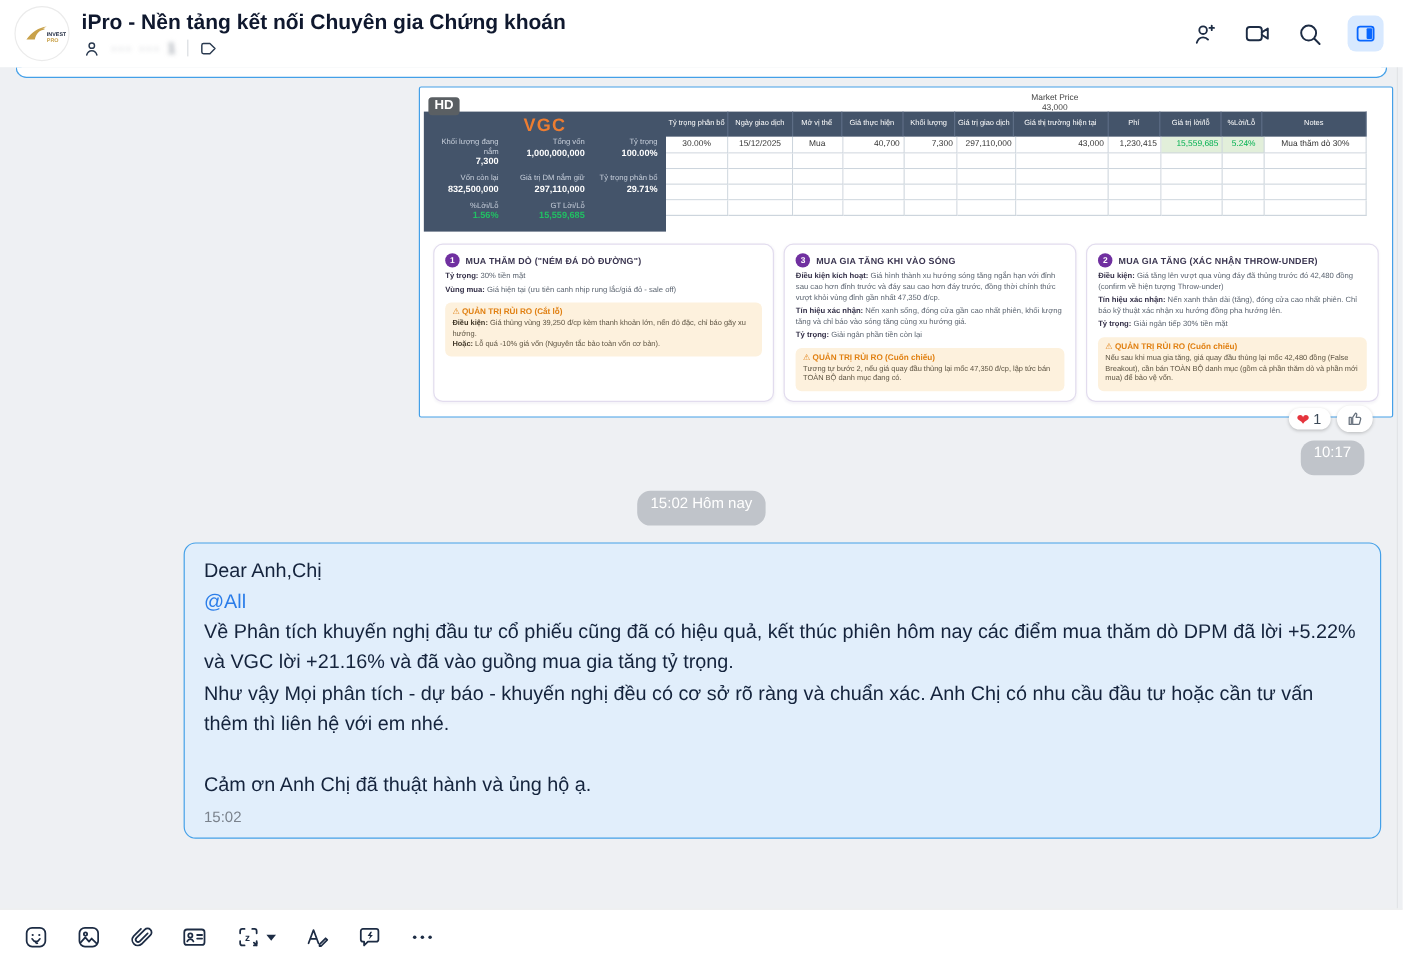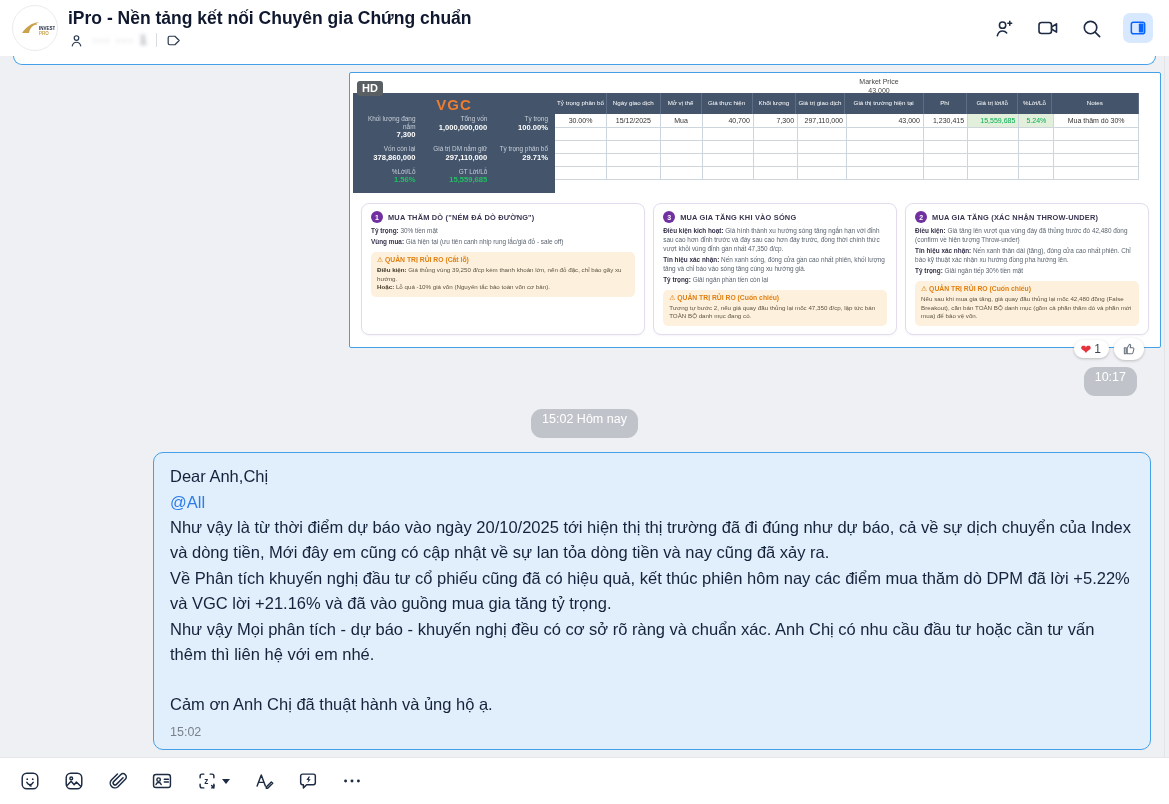--- a/index.html
+++ b/index.html
@@ -111,21 +111,21 @@
   <div class="header">
     <div class="avatar">
       <svg width="40" height="40" viewBox="0 0 40 40">
         <path d="M7 25c5-7 10-10 17-11-6 3-9 6-10 11h-7z" fill="#c9a24b"></path>
         <path d="M9 24c4-5 8-7 13-8" stroke="#c9a24b" stroke-width="1" fill="none"></path>
         <text x="24" y="22" font-size="4.5" fill="#18233a" font-weight="bold">INVESTOR</text>
         <text x="24" y="27" font-size="4.5" fill="#c9a24b" font-weight="bold">PRO</text>
       </svg>
     </div>
     <div class="head-info">
-      <div class="title">iPro - Nền tảng kết nối Chuyên gia Chứng chuẩn</div>
+      <div class="title">iPro - Nền tảng kết nối Chuyên gia Chứng khoán</div>
       <div class="subrow">
         <span class="hbtn">
           <svg width="17" height="17" viewBox="0 0 24 24" fill="none" stroke="#2a3a50" stroke-width="1.7" stroke-linecap="round" stroke-linejoin="round">
             <circle cx="12" cy="8.5" r="3.2"></circle>
               <path d="M6 19.5c1-3.4 3.4-5 6-5s5 1.6 6 5"></path>
           </svg>
         </span>
         <span class="members">··· ··· 1</span>
         <span class="vdiv"></span>
         <span class="hbtn">
@@ -187,21 +187,21 @@
                   <div class="pcell">
                     <div class="plabel">Tổng vốn</div>
                     <div class="pvalue">1,000,000,000</div>
                   </div>
                   <div class="pcell">
                     <div class="plabel">Tỷ trọng</div>
                     <div class="pvalue">100.00%</div>
                   </div>
                   <div class="pcell">
                     <div class="plabel">Vốn còn lại</div>
-                    <div class="pvalue">378,860,000</div>
+                    <div class="pvalue">832,500,000</div>
                   </div>
                   <div class="pcell">
                     <div class="plabel">Giá trị DM nắm giữ</div>
                     <div class="pvalue">297,110,000</div>
                   </div>
                   <div class="pcell">
                     <div class="plabel">Tỷ trọng phân bổ</div>
                     <div class="pvalue">29.71%</div>
                   </div>
                   <div class="pcell">
@@ -351,21 +351,20 @@
         </div>
       </div>
       <div class="pill time-right">10:17</div>
     </div>
 
     <div class="pill divider">15:02 Hôm nay</div>
 
     <div class="text-bubble">
       <div>Dear Anh,Chị</div>
       <div class="mention">@All</div>
-      <div>Như vậy là từ thời điểm dự báo vào ngày 20/10/2025 tới hiện thị thị trường đã đi đúng như dự báo, cả về sự dịch chuyển của Index và dòng tiền, Mới đây em cũng có cập nhật về sự lan tỏa dòng tiền và nay cũng đã xảy ra.</div>
       <div>Về Phân tích khuyến nghị đầu tư cổ phiếu cũng đã có hiệu quả, kết thúc phiên hôm nay các điểm mua thăm dò DPM đã lời +5.22% và VGC lời +21.16% và đã vào guồng mua gia tăng tỷ trọng.</div>
       <div>Như vậy Mọi phân tích - dự báo - khuyến nghị đều có cơ sở rõ ràng và chuẩn xác. Anh Chị có nhu cầu đầu tư hoặc cần tư vấn thêm thì liên hệ với em nhé.</div>
       <div class="blank-line"></div>
       <div>Cảm ơn Anh Chị đã thuật hành và ủng hộ ạ.</div>
       <div class="msg-time">15:02</div>
     </div>
 
   </div>
 
   <div class="composer">

